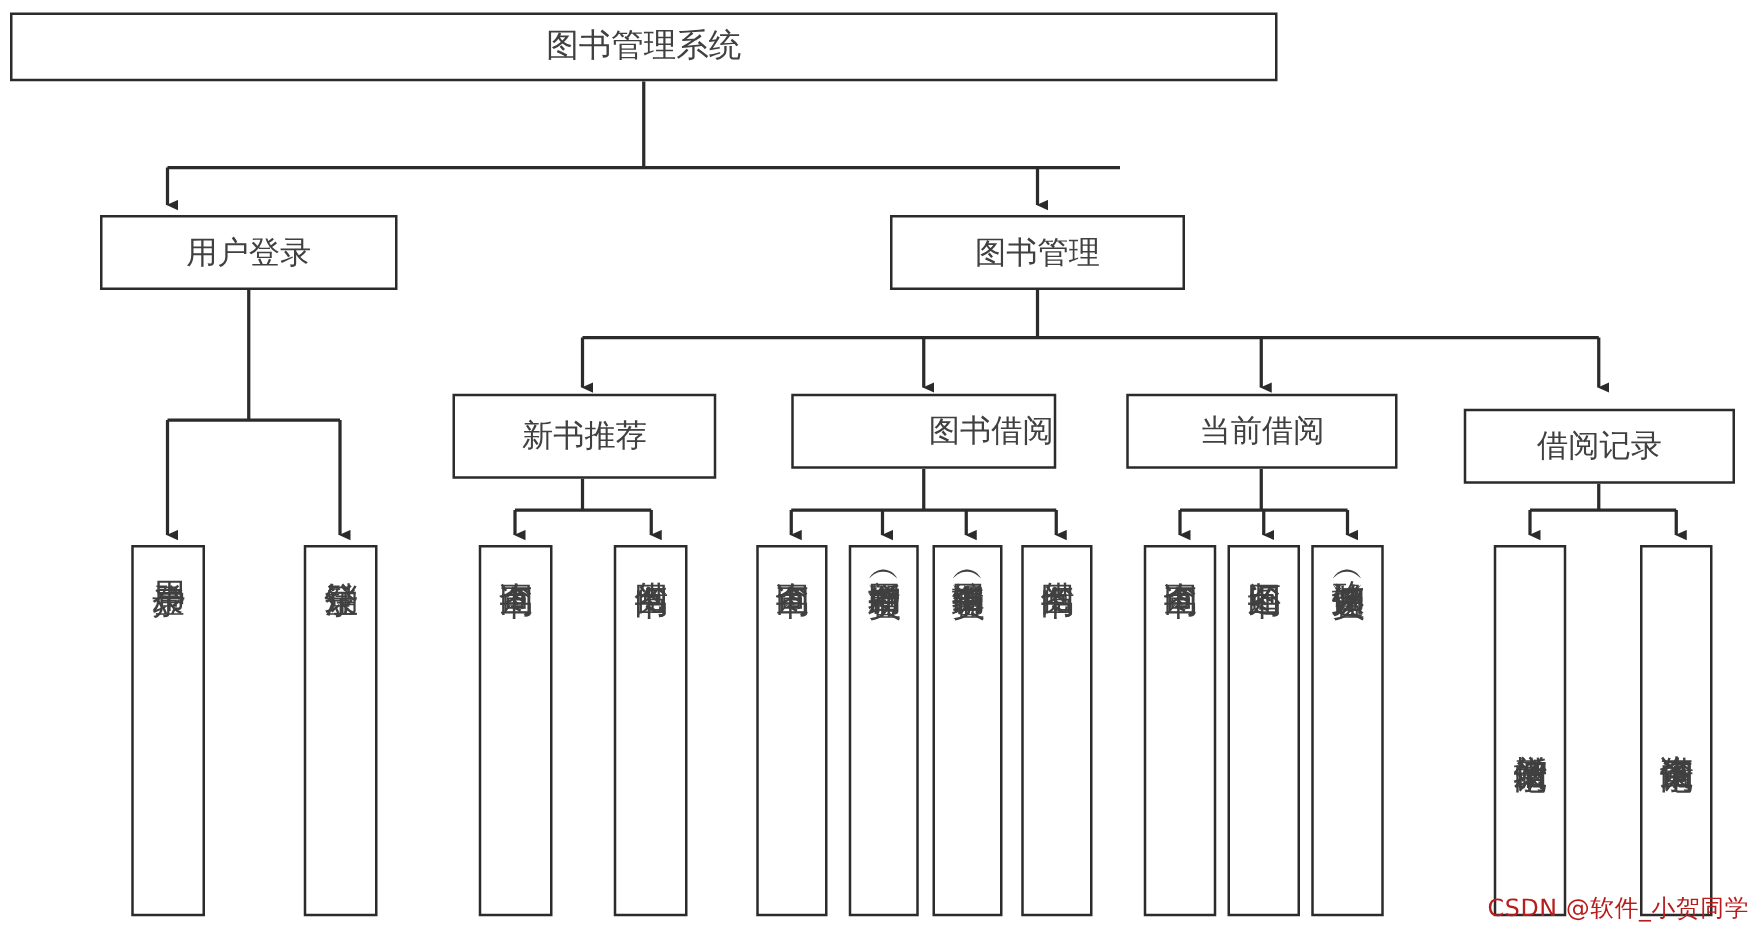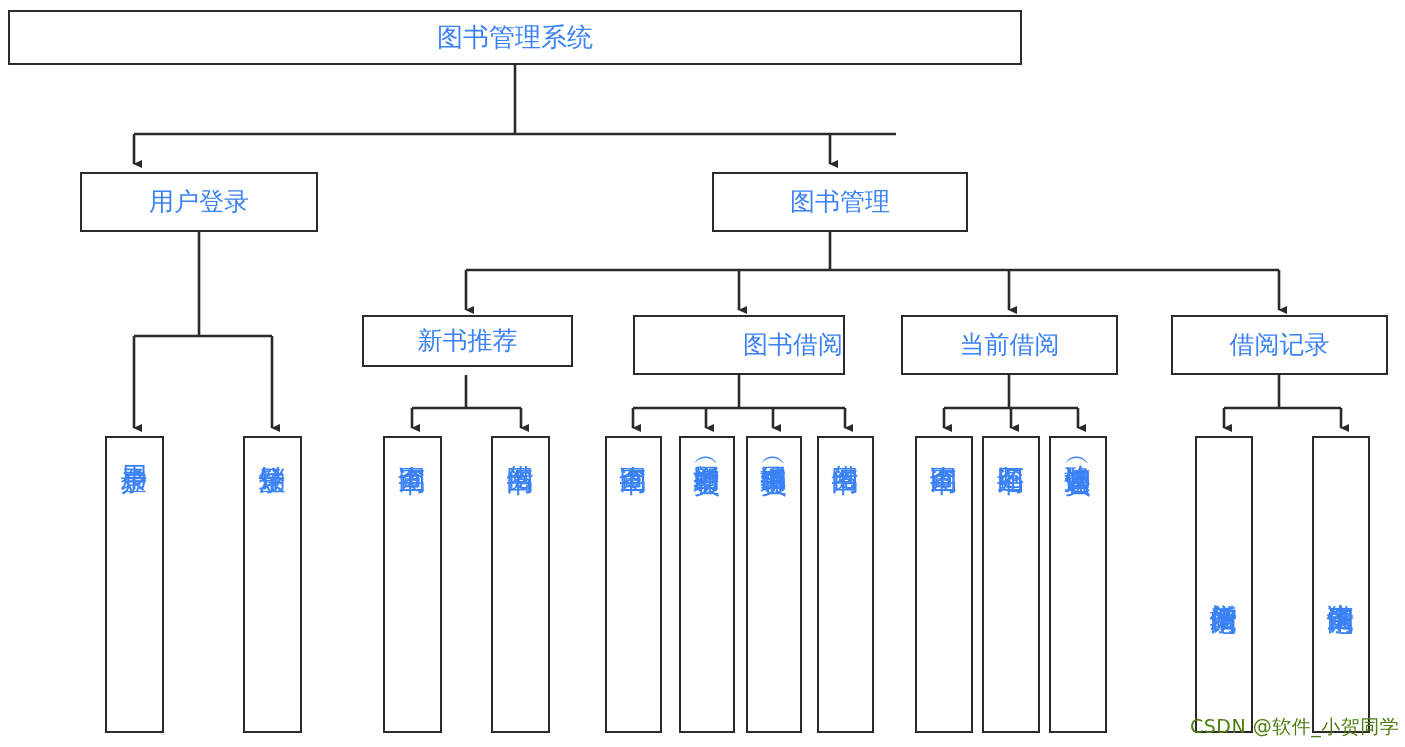--- a/index.html
+++ b/index.html
@@ -31,21 +31,21 @@
     background: #ffffff;
     display: flex;
     align-items: center;
     justify-content: center;
     color: #3a3a3a;
   }
   .node .lbl {
     display: block;
     text-align: center;
     line-height: 1.18;
-    color: #3b82f6;
+    color: #404040;
     white-space: nowrap;
   }
   .node.horiz .lbl {
     font-size: 25px;
   }
   .node.root .lbl {
     font-size: 26px;
   }
   .node.vert {
     align-items: flex-start;
@@ -64,21 +64,21 @@
   }
   .node.vert.tallpad {
     align-items: center;
     padding-top: 0;
   }
   #watermark {
     position: absolute;
     left: 1190px;
     top: 714px;
     font-size: 19px;
-    color: #4d7c0f;
+    color: #b91c1c;
     white-space: nowrap;
     letter-spacing: 0.5px;
   }
 </style>
 </head>
 <body>
 
 <div id="canvas">
 
   <svg id="edges" viewBox="0 0 1405 747" xmlns="http://www.w3.org/2000/svg">
@@ -131,34 +131,34 @@
     </g>
   </svg>
 
   <div class="node root horiz" style="left:8px; top:10px; width:1014px; height:55px;">
     <span class="lbl">图书管理系统</span>
   </div>
 
   <div class="node horiz" style="left:80px; top:172px; width:238px; height:60px;">
     <span class="lbl">用户登录</span>
   </div>
-  <div class="node horiz" style="left:712px; top:172px; width:256px; height:60px;">
+  <div class="node horiz" style="left:712px; top:172px; width:236px; height:60px;">
     <span class="lbl">图书管理</span>
   </div>
 
-  <div class="node horiz" style="left:362px; top:315px; width:211px; height:52px;">
+  <div class="node horiz" style="left:362px; top:315px; width:211px; height:68px;">
     <span class="lbl">新书推荐</span>
   </div>
   <div class="node horiz" style="left:633px; top:315px; width:212px; height:60px;justify-content:flex-end;">
     <span class="lbl">图书借阅</span>
   </div>
   <div class="node horiz" style="left:901px; top:315px; width:217px; height:60px;align-items:center;">
     <span class="lbl">当前借阅</span>
   </div>
-  <div class="node horiz" style="left:1171px; top:315px; width:217px; height:60px;">
+  <div class="node horiz" style="left:1171px; top:327px; width:217px; height:60px;">
     <span class="lbl">借阅记录</span>
   </div>
 
   <div class="node vert" style="left:105px; top:436px; width:59px; height:297px;">
     <span class="lbl">用户登录</span>
   </div>
   <div class="node vert" style="left:243px; top:436px; width:59px; height:297px;">
     <span class="lbl">注销登录</span>
   </div>
 

